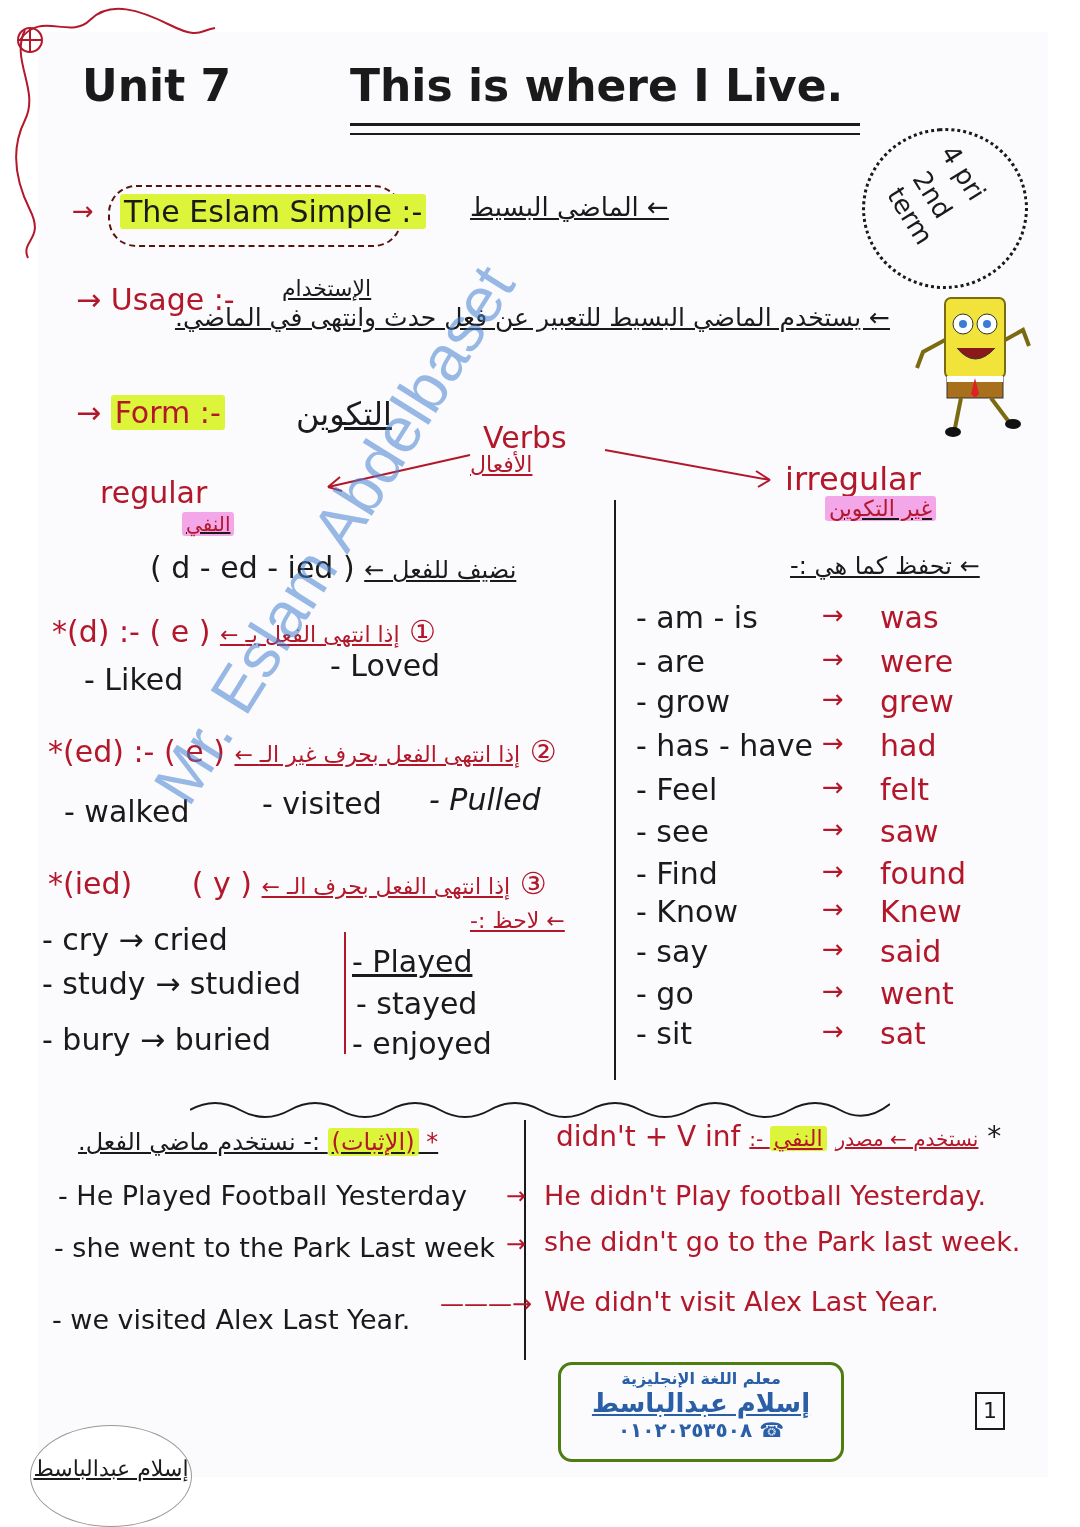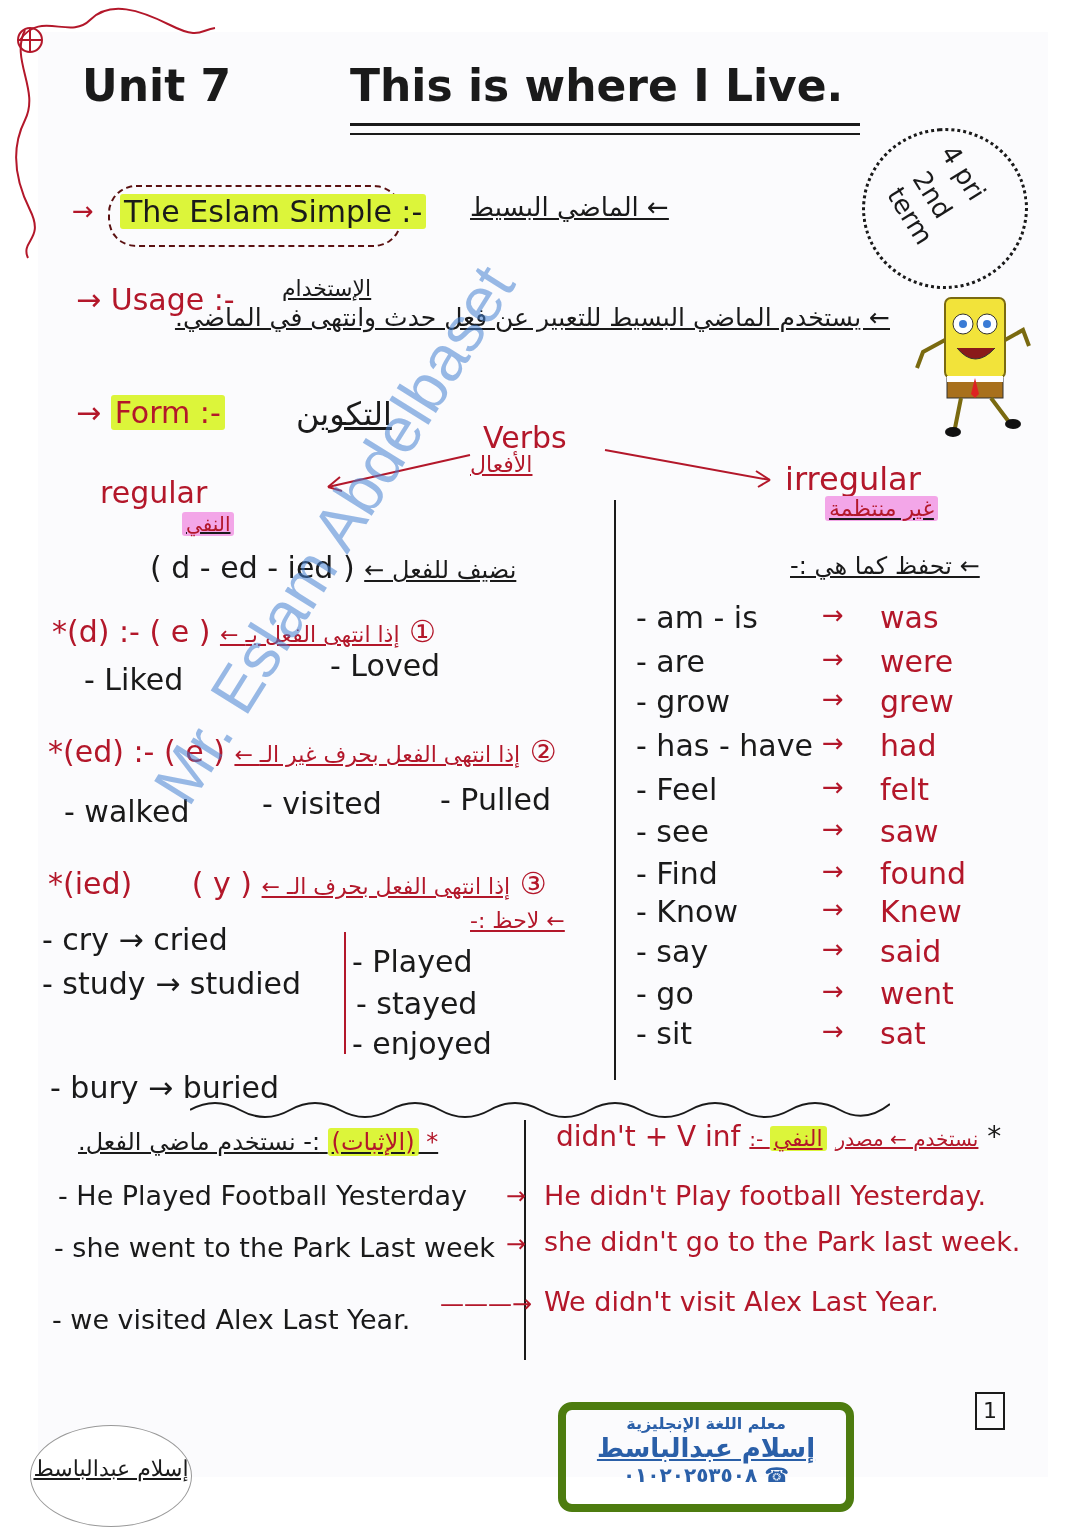--- a/index.html
+++ b/index.html
@@ -57,21 +57,21 @@
     .watermark {
       position:absolute; left:170px; top:760px; font-size:64px; color:rgba(70,130,210,0.55);
       transform:rotate(-58deg); transform-origin:left center; white-space:nowrap;
       font-family:"Liberation Sans", sans-serif;
     }
 
     .wavy { position:absolute; left:190px; top:1096px; width:700px; height:24px; }
 
     .stamp {
       position:absolute; left:558px; top:1362px; width:280px; height:94px;
-      border:8px solid #4d7c0f; border-radius:14px; color:#2a5fa8; text-align:center;margin-top:40px;
+      border:3px solid #4d7c0f; border-radius:14px; color:#2a5fa8; text-align:center;
     }
     .seal {
       position:absolute; left:30px; top:1425px; width:160px; height:100px;
       border:1px solid #999; border-radius:50%; background:#fff; overflow:hidden;
     }
     .page-num {
       position:absolute; left:975px; top:1392px; width:26px; height:34px;
       border:2px solid #1a1a1a; font-size:22px; text-align:center; line-height:34px;
     }
   </style>
@@ -138,21 +138,21 @@
   <path d="M8 42 L20 32 M8 42 L22 46" stroke="#b3172a" stroke-width="2" fill="none"></path>
   <line x1="285" y1="5" x2="450" y2="35" stroke="#b3172a" stroke-width="2"></line>
   <path d="M450 35 L436 26 M450 35 L438 42" stroke="#b3172a" stroke-width="2" fill="none"></path>
 </svg>
 <div class="abs red hand" style="left:100px; top:475px; font-size:30px;">regular</div>
 <div class="abs ar" style="left:182px; top:512px; font-size:20px;">
   <span class="hl-pink red">النفي</span>
 </div>
 <div class="abs red hand" style="left:785px; top:460px; font-size:32px;">irregular</div>
 <div class="abs ar" style="left:825px; top:496px; font-size:22px;">
-  <span class="hl-pink red">غير منتظمة</span>
+  <span class="hl-pink red">غير التكوين</span>
 </div>
 
 <div class="vline" style="left:614px; top:500px; height:580px;"></div>
 
 <div class="abs" style="left:150px; top:550px; font-size:30px;">
   <span class="hand">( d - ed - ied )</span>
   <span class="ar" style="font-size:24px;">← نضيف للفعل</span>
 </div>
 
 <div class="abs red" style="left:52px; top:614px; font-size:30px;">
@@ -165,48 +165,48 @@
 <div class="abs hand" style="left:330px; top:648px; font-size:30px;">- Loved</div>
 
 <div class="abs red" style="left:48px; top:734px; font-size:30px;">
   <span>*(ed) :-</span>
   <span>( e )</span>
   <span class="ar" style="font-size:22px;">← إذا انتهى الفعل بحرف غير الـ</span>
   <span>②</span>
 </div>
 <div class="abs hand" style="left:64px; top:794px; font-size:30px;">- walked</div>
 <div class="abs hand" style="left:262px; top:786px; font-size:30px;">- visited</div>
-<div class="abs hand" style="left:440px; top:782px; font-size:30px;">- Pulled</div>
+<div class="abs hand" style="left:429px; top:782px; font-size:30px;font-style:italic;">- Pulled</div>
 
 <div class="abs red" style="left:48px; top:866px; font-size:30px;">
   <span>*(ied)</span>
   <span style="margin-left:50px;">( y )</span>
   <span class="ar" style="font-size:22px;">← إذا انتهى الفعل بحرف الـ</span>
   <span>③</span>
 </div>
 <div class="abs red ar" style="left:470px; top:908px; font-size:22px;">← لاحظ :-</div>
 
 <div class="abs hand" style="left:42px; top:922px; font-size:30px;">
   <span>- cry</span>
   <span> → </span>
   <span>cried</span>
 </div>
 <div class="abs hand" style="left:42px; top:966px; font-size:30px;">
   <span>- study</span>
   <span> → </span>
   <span>studied</span>
 </div>
-<div class="abs hand" style="left:42px; top:1070px; font-size:30px;margin-left:8px;">
+<div class="abs hand" style="left:42px; top:1022px; font-size:30px;">
   <span>- bury</span>
   <span> → </span>
   <span>buried</span>
 </div>
 
 <div class="vline-red" style="left:344px; top:932px; height:122px;"></div>
-<div class="abs hand" style="left:352px; top:944px; font-size:30px;">- Played</div>
+<div class="abs hand" style="left:352px; top:944px; font-size:30px;text-decoration:underline;">- Played</div>
 <div class="abs hand" style="left:356px; top:986px; font-size:30px;">- stayed</div>
 <div class="abs hand" style="left:352px; top:1026px; font-size:30px;">- enjoyed</div>
 
 <div class="abs ar" style="left:790px; top:552px; font-size:24px;">← تحفظ كما هي :-</div>
 
 <div class="irr-row" style="top:600px;">
   <span class="irr-base">- am - is</span>
   <span class="irr-arrow">→</span>
   <span class="irr-past">was</span>
 </div>

